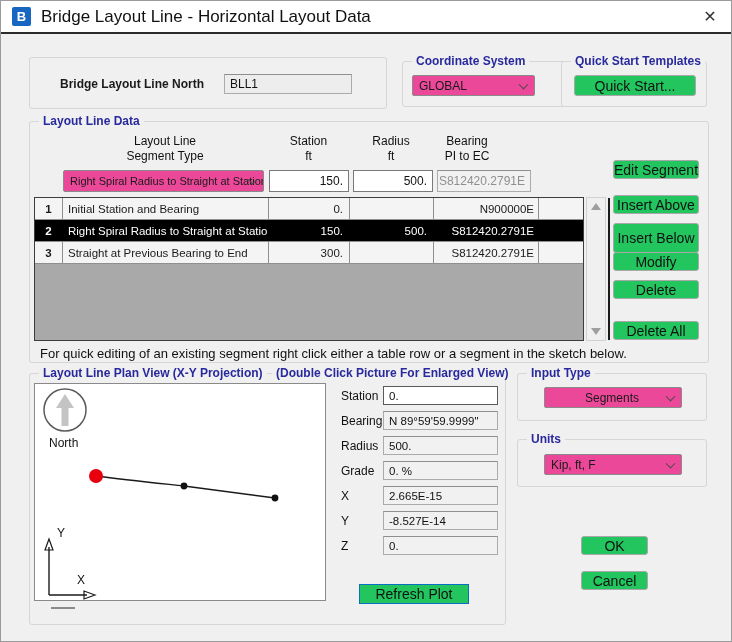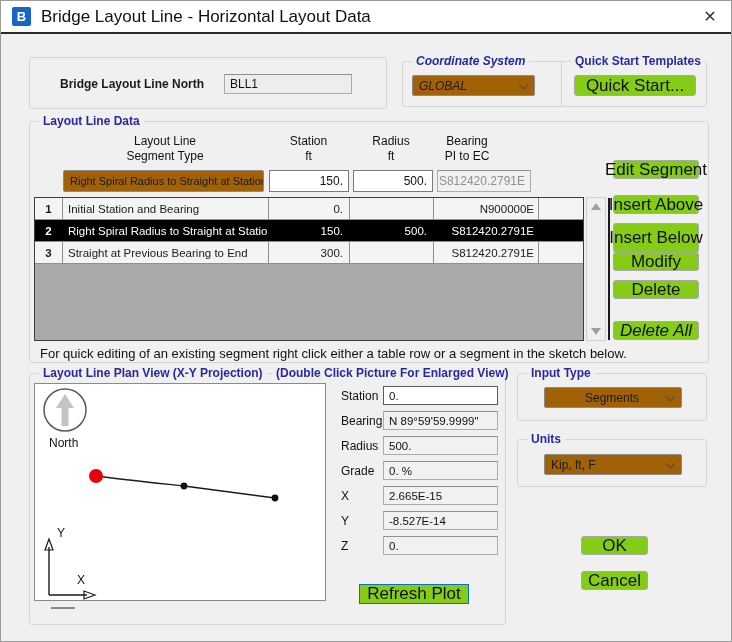--- a/index.html
+++ b/index.html
@@ -51,30 +51,30 @@
   }
   .legend2 {
     position: absolute; top: -8px;
     background: #f0f0f0; padding: 0 4px;
     color: #29299e; font-weight: bold; font-size: 12px;
     white-space: nowrap;
   }
   
   .btn {
     position: absolute;
-    background: #84cc16;
+    background: #22c55e;
     border: 1px solid #a8a8a8;
     border-radius: 3px;
     display: flex; align-items: center; justify-content: center;
-    font-size: 17px; color: #111; cursor: pointer;
+    font-size: 14px; color: #111; cursor: pointer;
     white-space: nowrap;
   }
   .select {
     position: absolute;
-    background: #a16207;
+    background: #ec4899;
     border: 1px solid #8a8a8a;
     border-radius: 2px;
     display: flex; align-items: center;
     padding-left: 6px; padding-right: 20px;
     cursor: pointer; white-space: nowrap; overflow: hidden;
   }
   .chev {
     position: absolute; right: 7px; top: 50%;
     width: 7px; height: 7px;
     border-left: 1.6px solid #4a4a4a; border-bottom: 1.6px solid #4a4a4a;
@@ -157,21 +157,21 @@
     <div class="close-btn">✕</div>
   </div>
 
   <div class="groupbox" style="left:28px; top:56px; width:358px; height:52px;">
     <div style="position:absolute; left:30px; top:19px; font-weight:bold;">Bridge Layout Line North</div>
     <div class="tbox ro txt" style="left:194px; top:16px; width:128px; height:20px; background:#ededed;">
       <input class="plain" readonly="" value="BLL1" style="">
     </div>
   </div>
 
-  <div class="groupbox" style="left:401px; top:60px; width:166px; height:46px;font-style:italic;">
+  <div class="groupbox" style="left:401px; top:60px; width:166px; height:46px;">
     <div class="legend">Coordinate System</div>
     <div class="select" style="left:9px; top:13px; width:123px; height:21px;">
       <span>GLOBAL</span>
       <span class="chev"></span>
     </div>
   </div>
 
   <div class="groupbox" style="left:560px; top:60px; width:146px; height:46px;">
     <div class="legend">Quick Start Templates</div>
     <div class="btn" style="left:12px; top:13px; width:122px; height:21px;">Quick Start...</div>
@@ -243,21 +243,21 @@
     <span class="arr-up"></span>
     <span class="arr-dn"></span>
   </div>
   <div class="vdivider"></div>
 
   <div class="btn" style="left:612px; top:159px; width:86px; height:19px;">Edit Segment</div>
   <div class="btn" style="left:612px; top:194px; width:86px; height:19px;">Insert Above</div>
   <div class="btn" style="left:612px; top:222px; width:86px; height:30px;">Insert Below</div>
   <div class="btn" style="left:612px; top:251px; width:86px; height:19px;">Modify</div>
   <div class="btn" style="left:612px; top:279px; width:86px; height:19px;">Delete</div>
-  <div class="btn" style="left:612px; top:320px; width:86px; height:19px;font-style:italic;">Delete All</div>
+  <div class="btn" style="left:612px; top:320px; width:86px; height:19px;">Delete All</div>
 
   <div class="note">For quick editing of an existing segment right click either a table row or a segment in the sketch below.</div>
 
   <div class="groupbox" style="left:28px; top:372px; width:477px; height:252px;">
     <div class="legend">Layout Line Plan View (X-Y Projection)</div>
     <div class="legend2" style="left:242px;">(Double Click Picture For Enlarged View)</div>
   </div>
 
   <div class="canvas">
     <svg width="290" height="216" viewBox="0 0 290 216">

